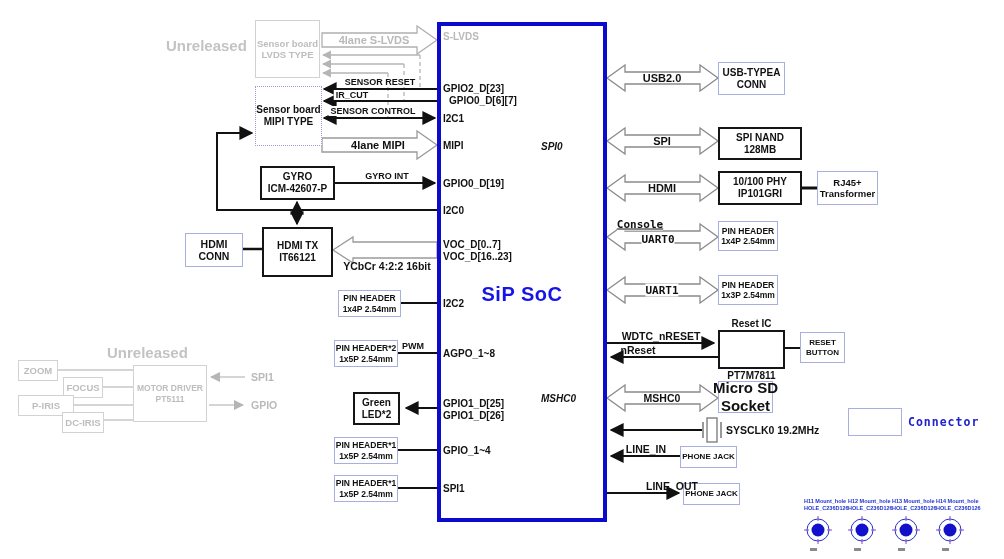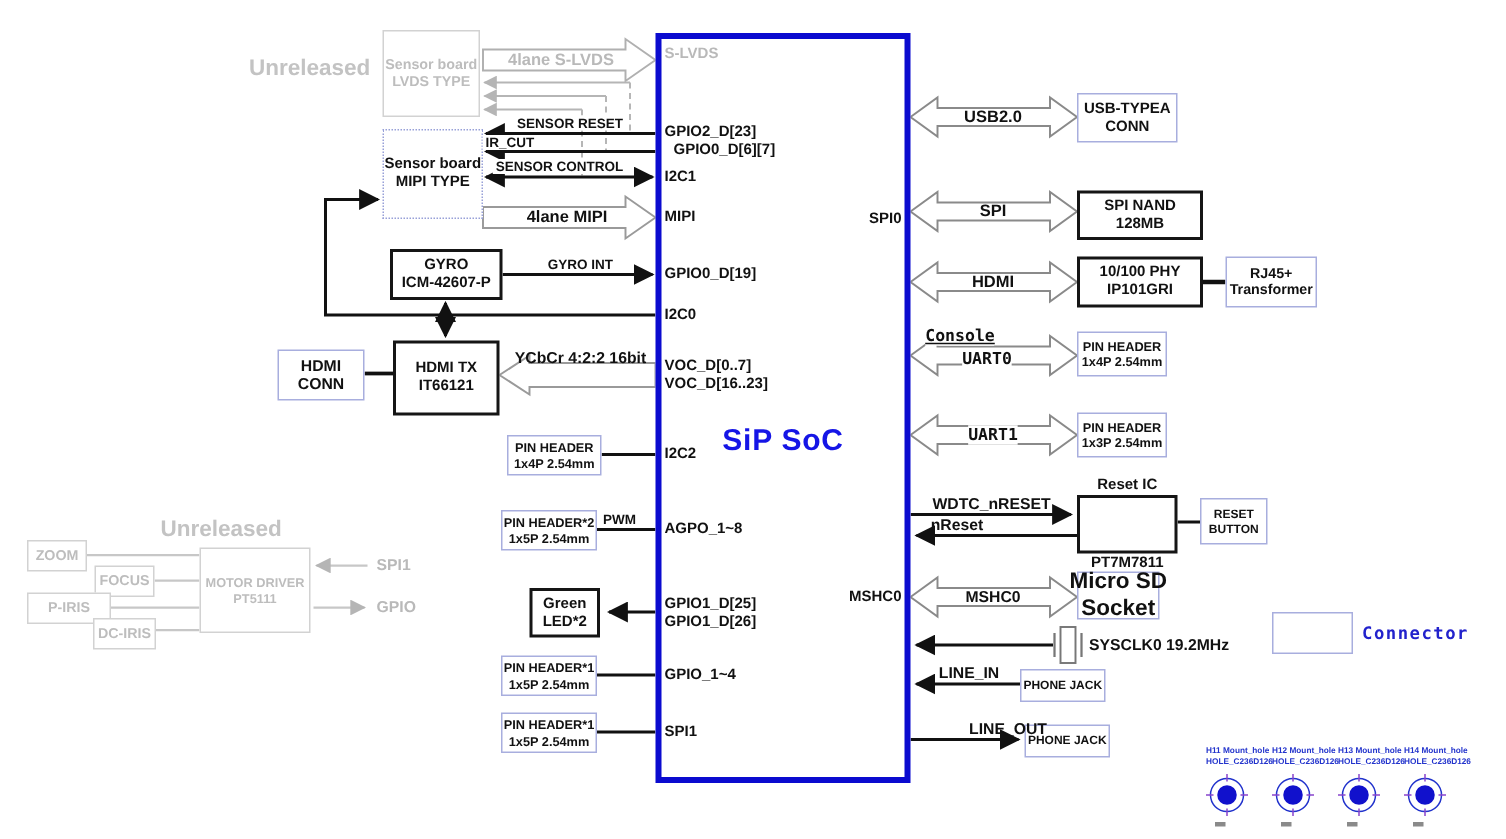--- a/index.html
+++ b/index.html
@@ -11,21 +11,21 @@
        color:#111;line-height:1.18;box-sizing:border-box;white-space:nowrap;}
   .b-blue{border:1.5px solid #a8aede;font-size:9.5px;}
   .b-blue-sm{border:1.5px solid #a8aede;font-size:8px;}
   .b-black{border:2px solid #151515;font-size:10px;}
   .b-black-thick{border:2.5px solid #151515;font-size:10px;}
   .b-gray{border:1.5px solid #d2d2d2;color:#bdbdbd;font-size:9.5px;}
   .b-dotted{border:1.5px dotted #97a0d8;font-size:10px;}
   .pin{position:absolute;z-index:3;font-weight:bold;font-size:10px;color:#111;
        transform:translateY(-50%);white-space:nowrap;}
   .pin.gray{color:#b9b9b9;}
-  .pin.r{text-align:right;}
+  .pin.r{text-align:left;font-style:italic;}
   .lbl{position:absolute;z-index:3;font-weight:bold;color:#111;white-space:nowrap;
        transform:translate(-50%,-50%);font-size:10.5px;background:transparent;}
   .lbl.s9{font-size:9px;background:#fff;padding:0 2px;}
   .lbl.s11{font-size:11px;}
   .lbl.mono{font-family:"DejaVu Sans Mono",monospace;font-size:11px;background:#fff;}
   .lbl.gray{color:#b9b9b9;font-size:11px;}
   .lbl.left-a{transform:translateY(-50%);}
   .unrel{position:absolute;z-index:3;font-size:15px;font-weight:bold;color:#c3c3c3;white-space:nowrap;}
   .soc{position:absolute;z-index:2;background:#fff;border:4px solid #0b0bcf;box-sizing:border-box;}
   .soc-title{position:absolute;z-index:3;font-size:20px;font-weight:bold;color:#1515e6;
@@ -284,25 +284,25 @@
   <div class="box b-gray" style="left:133px;top:365px;width:74px;height:57px;font-size:8.5px;">
     <span>MOTOR DRIVER</span>
       <span>PT5111</span>
   </div>
 
   <div class="box b-blue" style="left:848px;top:408px;width:54px;height:28px;"></div>
   <div class="legend-txt" style="left:908px;top:422px;">Connector</div>
 
   <div class="lbl gray s11" style="left:374px;top:40px;">4lane S-LVDS</div>
   <div class="lbl s9" style="left:380px;top:82px;">SENSOR RESET</div>
-  <div class="lbl s9" style="left:340px;top:95px;">IR_CUT</div>
+  <div class="lbl s9" style="left:352px;top:95px;">IR_CUT</div>
   <div class="lbl s9" style="left:373px;top:111px;">SENSOR CONTROL</div>
   <div class="lbl s11" style="left:378px;top:145px;">4lane MIPI</div>
   <div class="lbl s9" style="left:387px;top:176px;">GYRO INT</div>
-  <div class="lbl" style="left:387px;top:239px;">YCbCr 4:2:2 16bit</div>
+  <div class="lbl" style="left:387px;top:266px;">YCbCr 4:2:2 16bit</div>
   <div class="lbl s9" style="left:413px;top:346px;">PWM</div>
   <div class="lbl s11" style="left:662px;top:78px;">USB2.0</div>
   <div class="lbl s11" style="left:662px;top:141px;">SPI</div>
   <div class="lbl s11" style="left:662px;top:188px;">HDMI</div>
   <div class="lbl mono" style="left:640px;top:224px;text-decoration:underline;">Console</div>
   <div class="lbl mono" style="left:658px;top:239px;">UART0</div>
   <div class="lbl mono" style="left:662px;top:290px;">UART1</div>
   <div class="lbl" style="left:661px;top:336px;">WDTC_nRESET</div>
   <div class="lbl" style="left:638px;top:350px;">nReset</div>
   <div class="lbl" style="left:662px;top:398px;">MSHC0</div>

